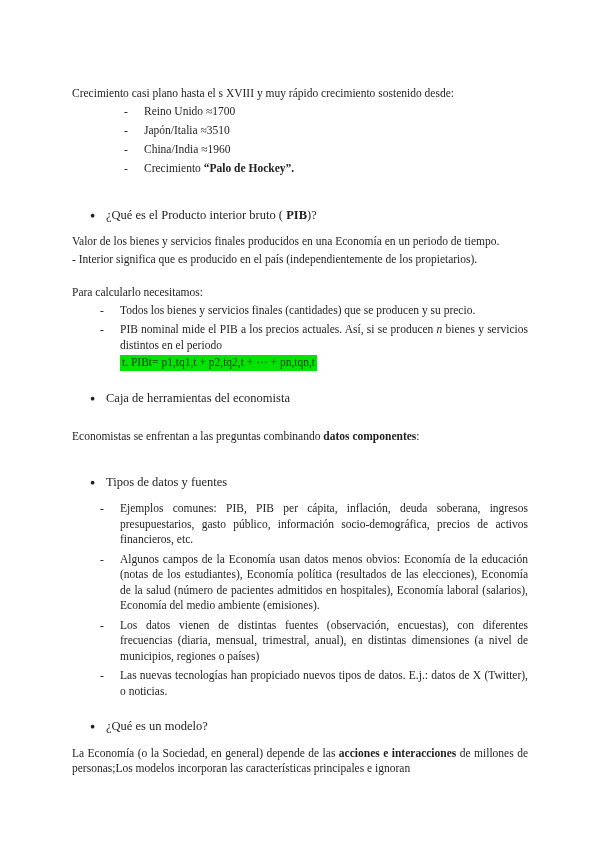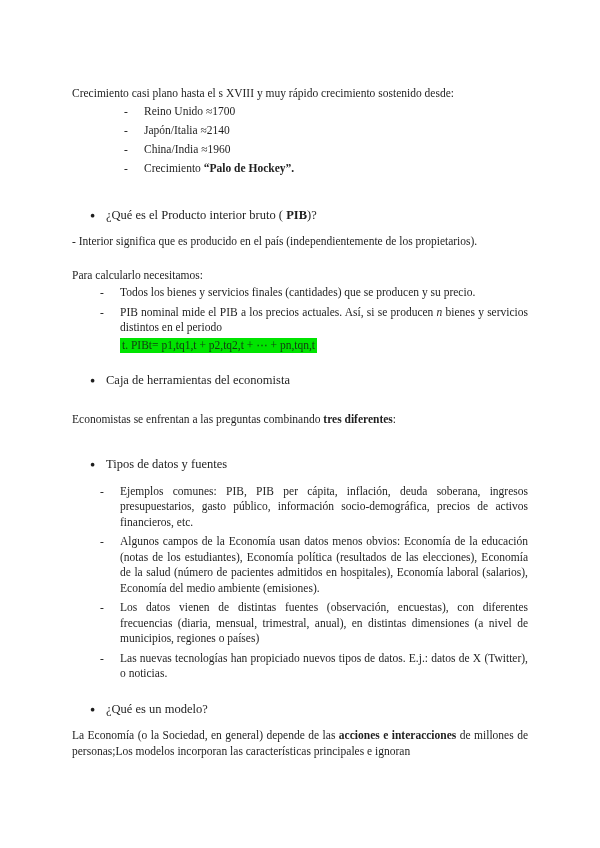--- a/index.html
+++ b/index.html
@@ -41,38 +41,39 @@
   <div class="content">
 
     <p class="para">Crecimiento casi plano hasta el s XVIII y muy rápido crecimiento sostenido desde:</p>
     <div class="dlist deep tight">
       <div class="ditem">
         <span class="dash">-</span>
         <span class="dtext">Reino Unido ≈1700</span>
       </div>
       <div class="ditem">
         <span class="dash">-</span>
-        <span class="dtext">Japón/Italia ≈2140</span>
+        <span class="dtext">Japón/Italia ≈3510</span>
       </div>
       <div class="ditem">
         <span class="dash">-</span>
         <span class="dtext">China/India ≈1960</span>
       </div>
       <div class="ditem">
         <span class="dash">-</span>
         <span class="dtext"><span>Crecimiento </span><b>“Palo de Hockey”.</b></span>
       </div>
     </div>
 
     <div class="gap-lg"></div>
 
     <div class="heading">
       <span class="bullet">●</span>
       <span><span>¿Qué es el Producto interior bruto ( </span><b>PIB</b><span>)?</span></span>
     </div>
+    <p class="para just">Valor de los bienes y servicios finales producidos en una Economía en un periodo de tiempo.</p>
     <p class="para">- Interior significa que es producido en el país (independientemente de los propietarios).</p>
 
     <div class="gap-md"></div>
 
     <p class="para">Para calcularlo necesitamos:</p>
     <div class="dlist shallow">
       <div class="ditem">
         <span class="dash">-</span>
         <span class="dtext just">Todos los bienes y servicios finales (cantidades) que se producen y su precio.</span>
       </div>
@@ -85,21 +86,21 @@
       </div>
     </div>
 
     <div class="gap-md"></div>
 
     <div class="heading">
       <span class="bullet">●</span>
       <span>Caja de herramientas del economista</span>
     </div>
     <div class="gap-sm"></div>
-    <p class="para"><span>Economistas se enfrentan a las preguntas combinando </span><b>tres diferentes</b><span>:</span></p>
+    <p class="para"><span>Economistas se enfrentan a las preguntas combinando </span><b>datos componentes</b><span>:</span></p>
     <div class="gap-sm"></div>
 
     <div class="gap-md"></div>
 
     <div class="heading">
       <span class="bullet">●</span>
       <span>Tipos de datos y fuentes</span>
     </div>
     <div class="dlist shallow">
       <div class="ditem">

